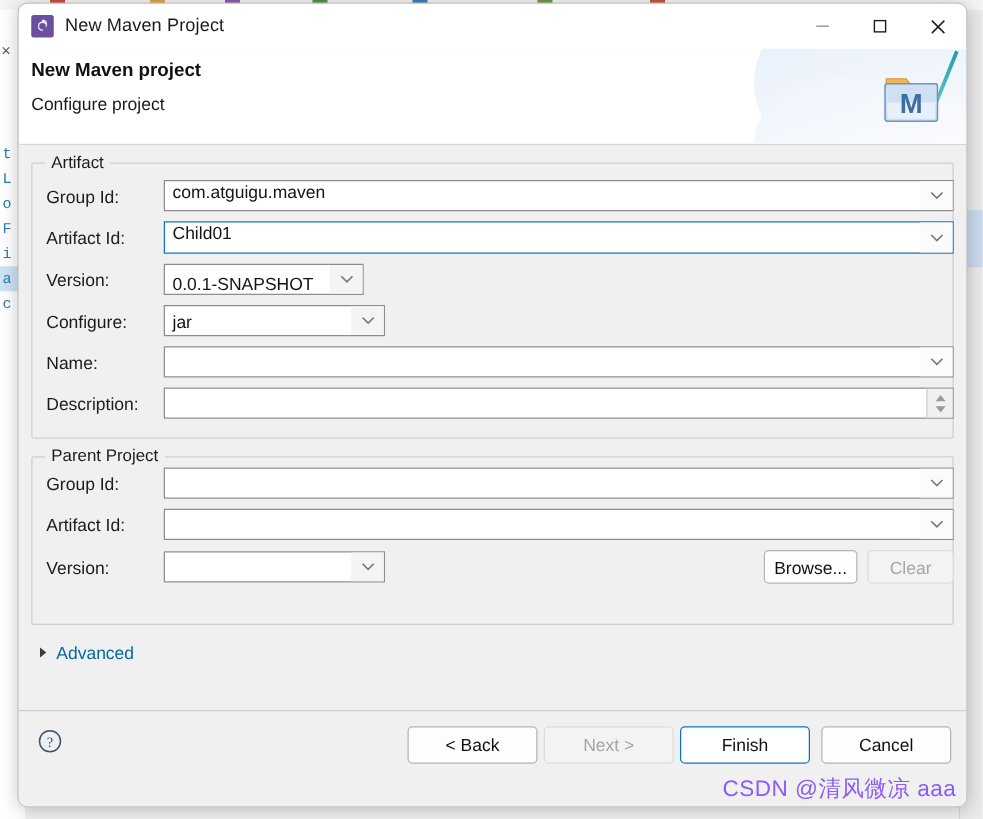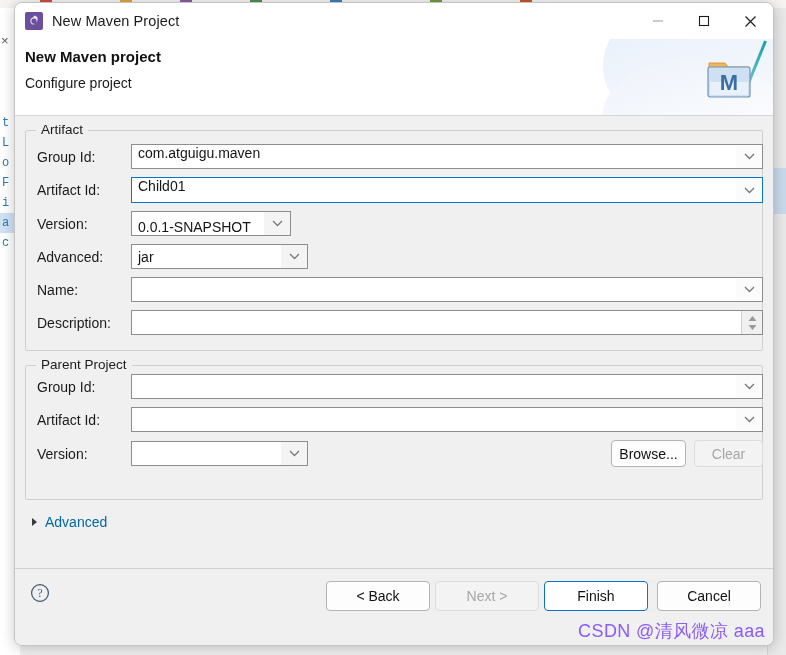--- a/index.html
+++ b/index.html
@@ -423,21 +423,21 @@
     <div class="row-label" style="left:22px; top:100px;">Version:</div>
     <div class="sdrop" style="left:116px; top:95px; width:160px; height:25px;align-items:flex-end;">
       <span>0.0.1-SNAPSHOT</span>
       <span class="combo-arrow">
         <svg width="11" height="7" viewBox="0 0 11 7">
             <path d="M1 1l4.5 4.5L10 1" stroke="#777" stroke-width="1.3" fill="none"></path>
           </svg>
       </span>
     </div>
 
-    <div class="row-label" style="left:22px; top:133px;">Advanced:</div>
+    <div class="row-label" style="left:22px; top:133px;">Configure:</div>
     <div class="sdrop" style="left:116px; top:128px; width:177px; height:25px;">
       <span>jar</span>
       <span class="combo-arrow">
         <svg width="11" height="7" viewBox="0 0 11 7">
             <path d="M1 1l4.5 4.5L10 1" stroke="#777" stroke-width="1.3" fill="none"></path>
           </svg>
       </span>
     </div>
 
     <div class="row-label" style="left:22px; top:166px;text-align:right;">Name:</div>

